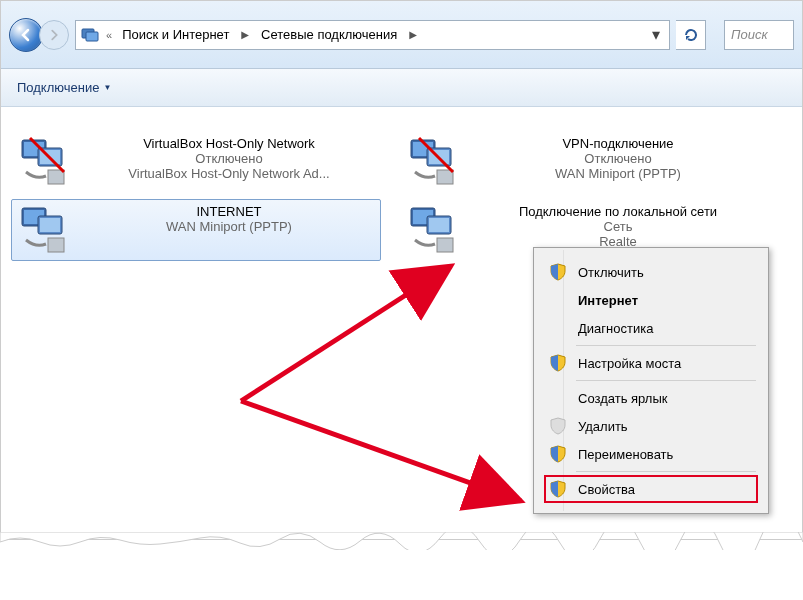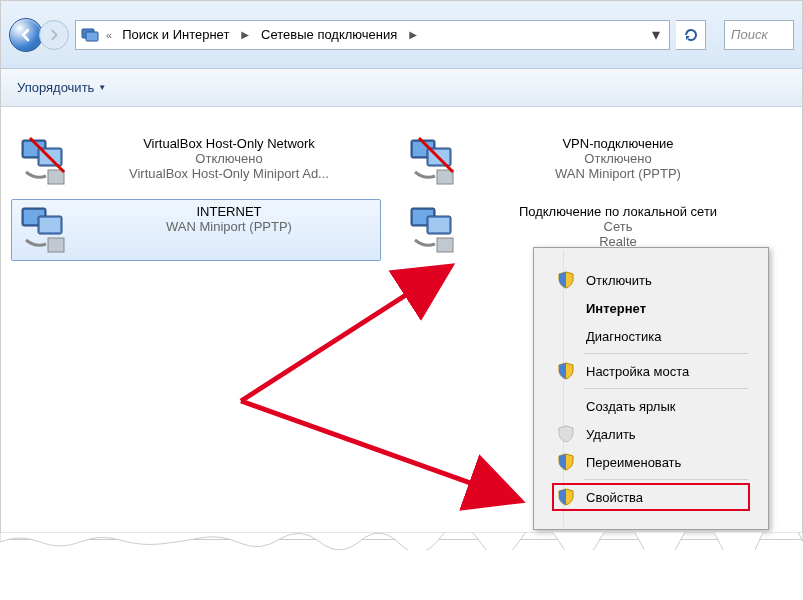--- a/index.html
+++ b/index.html
@@ -33,21 +33,21 @@
 .content { padding: 24px 10px; display: flex; flex-wrap: wrap; gap: 6px 19px; align-content: flex-start; text-align: center; }
 .conn { width: 370px; display: flex; gap: 8px; padding: 4px; border: 1px solid transparent; border-radius: 2px; }
 .conn.selected { border: 1px solid #7da2ce; background: linear-gradient(#f0f6fd, #dbeafc); }
 .conn-icon { width: 58px; height: 52px; flex-shrink: 0; position: relative; }
 .conn-text { flex: 1; min-width: 0; }
 .conn-name { font-size: 13px; color: #000; white-space: nowrap; overflow: hidden; text-overflow: ellipsis; }
 .conn-status { font-size: 13px; color: #666; white-space: nowrap; overflow: hidden; text-overflow: ellipsis; }
 .conn-dev { font-size: 13px; color: #666; white-space: nowrap; overflow: hidden; text-overflow: ellipsis; }
 
 
-.ctx { position: absolute; left: 532px; top: 246px; width: 236px; background: #f0f0f0; border: 1px solid #a0a0a0; box-shadow: 2px 2px 6px rgba(0,0,0,.3); z-index: 50; padding: 18px; }
+.ctx { position: absolute; left: 532px; top: 246px; width: 236px; background: #f0f0f0; border: 1px solid #a0a0a0; box-shadow: 2px 2px 6px rgba(0,0,0,.3); z-index: 50; padding: 10px; }
 .ctx-item { display: flex; align-items: center; height: 28px; padding: 0 8px 0 4px; gap: 10px; font-size: 13px; cursor: pointer; }
 .ctx-item.bold { font-weight: bold; }
 .ctx-item.disabled { color: #000000; cursor: default; }
 .ctx-item.highlighted { border: 2px solid #e00020; padding-left: 2px; }
 .ctx-icon { width: 20px; height: 20px; display: flex; align-items: center; justify-content: center; }
 .ctx-sep { height: 1px; background: #d0d0d0; margin: 3px 2px 3px 32px; }
 .ctx-left-strip { position: absolute; left: 2px; top: 2px; bottom: 2px; width: 28px; background: #f0f0f0; border-right: 1px solid #e0e0e0; z-index: -1; }
 
 
 .arrows { position: absolute; left: 0; top: 0; width: 803px; height: 540px; pointer-events: none; z-index: 40; }
@@ -94,41 +94,41 @@
           <path d="M3 13 L3 9 L7 9 Z" fill="#2a5a99"></path>
         </svg>
     </div>
     <div class="search-box">
       <span>Поиск</span>
     </div>
   </div>
 
   <div class="toolbar">
     <div class="organize">
-      <span>Упорядочить</span>
+      <span>Подключение</span>
       <span class="tri">▼</span>
     </div>
   </div>
 
   <div class="content">
 
     <div class="conn">
       <svg class="conn-icon" viewBox="0 0 58 52">
         <rect x="6" y="4" width="24" height="18" rx="2" fill="#3d6aa8" stroke="#2a4a78"></rect>
           <rect x="8" y="6" width="20" height="14" fill="#6fa8e6"></rect>
         <rect x="22" y="12" width="24" height="18" rx="2" fill="#5a8ac8" stroke="#2a4a78"></rect>
           <rect x="24" y="14" width="20" height="14" fill="#a0c8f0"></rect>
         <rect x="32" y="34" width="16" height="14" fill="#c0c8d0" stroke="#888"></rect>
         <path d="M10 36 Q20 44 30 40" stroke="#888" stroke-width="3" fill="none"></path>
         <line x1="14" y1="2" x2="48" y2="36" stroke="#d00" stroke-width="3"></line>
       </svg>
       <div class="conn-text">
         <div class="conn-name">VirtualBox Host-Only Network</div>
         <div class="conn-status">Отключено</div>
-        <div class="conn-dev">VirtualBox Host-Only Miniport Ad...</div>
+        <div class="conn-dev">VirtualBox Host-Only Network Ad...</div>
       </div>
     </div>
 
     <div class="conn">
       <svg class="conn-icon" viewBox="0 0 58 52">
         <rect x="6" y="4" width="24" height="18" rx="2" fill="#3d6aa8" stroke="#2a4a78"></rect>
           <rect x="8" y="6" width="20" height="14" fill="#6fa8e6"></rect>
         <rect x="22" y="12" width="24" height="18" rx="2" fill="#5a8ac8" stroke="#2a4a78"></rect>
           <rect x="24" y="14" width="20" height="14" fill="#a0c8f0"></rect>
         <rect x="32" y="34" width="16" height="14" fill="#c0c8d0" stroke="#888"></rect>

